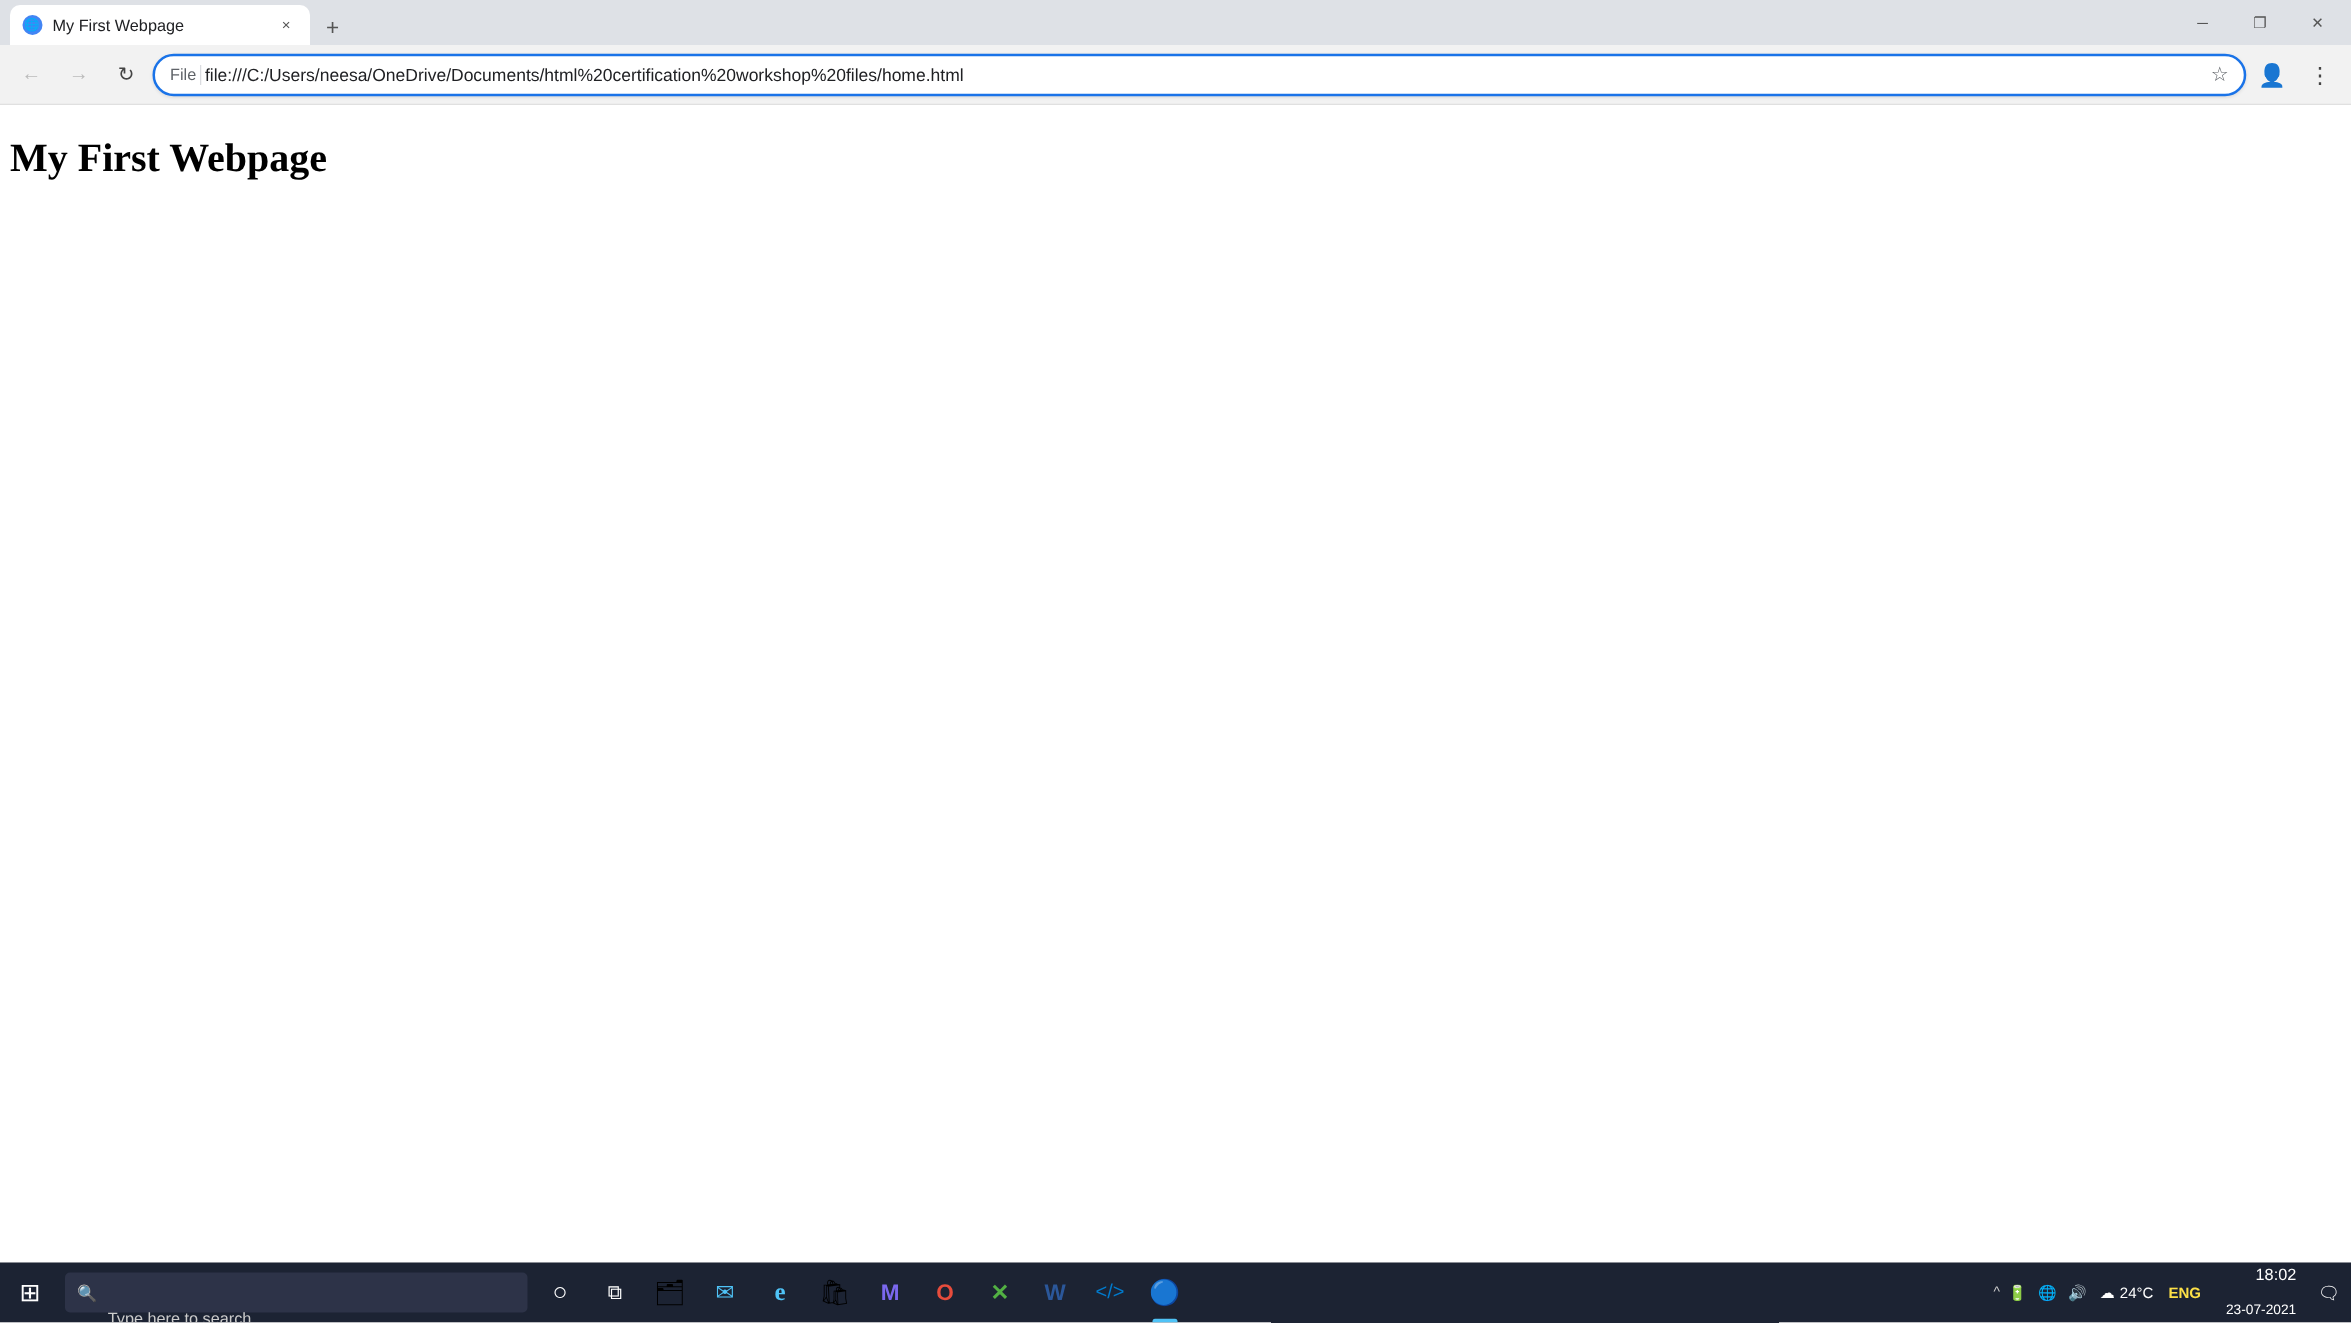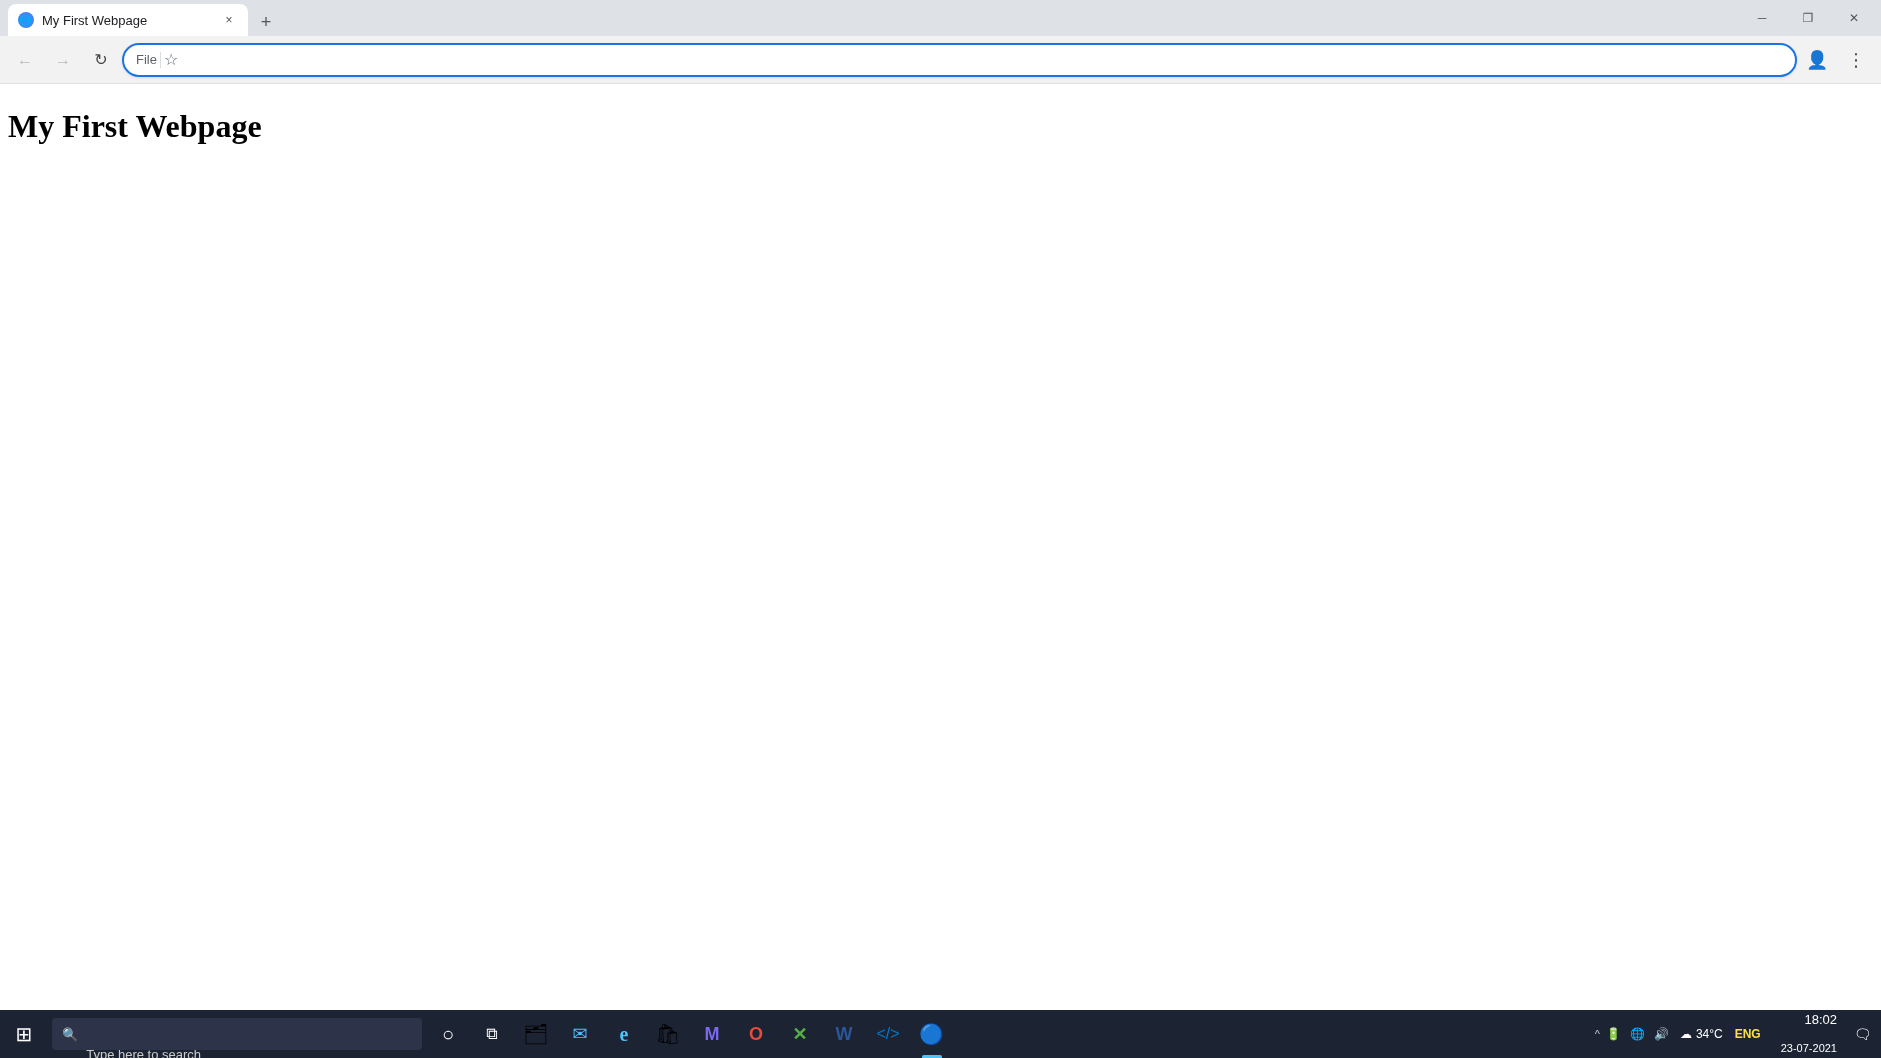--- a/index.html
+++ b/index.html
@@ -301,20 +301,21 @@
   </div>
 
   <div class="nav-bar">
     <button class="nav-icon-btn disabled">←</button>
     <button class="nav-icon-btn disabled">→</button>
     <button class="nav-icon-btn">↻</button>
 
     <div class="address-bar-wrap">
       <span class="address-bar-protocol">File</span>
       <div class="address-bar-sep"></div>
+      <input class="address-bar-input" type="text" value="file:///C:/Users/neesa/OneDrive/Documents/html%20certification%20workshop%20files/home.html" style="">
       <span class="address-bar-star">☆</span>
     </div>
 
     <button class="profile-btn">👤</button>
     <button class="menu-btn">⋮</button>
   </div>
 
   <div class="browser-content">
     <h1 class="page-heading">My First Webpage</h1>
   </div>
@@ -378,21 +379,21 @@
 
     <div class="taskbar-icons"></div>
 
     <div class="taskbar-tray">
       <div class="tray-expand">^</div>
       <div class="tray-icon">🔋</div>
       <div class="tray-icon">🌐</div>
       <div class="tray-icon">🔊</div>
       <div class="tray-weather">
         <span>☁</span>
-        <span>34°C</span>
+        <span>24°C</span>
       </div>
       <span style="color:#fde047;font-size:12px;padding:0 4px;font-weight:bold;">ENG</span>
     </div>
 
     <div class="clock-area">
       <span class="clock-time">18:02</span>
       <span class="clock-date">23-07-2021</span>
     </div>
 
     <div class="notification-btn">🗨</div>

